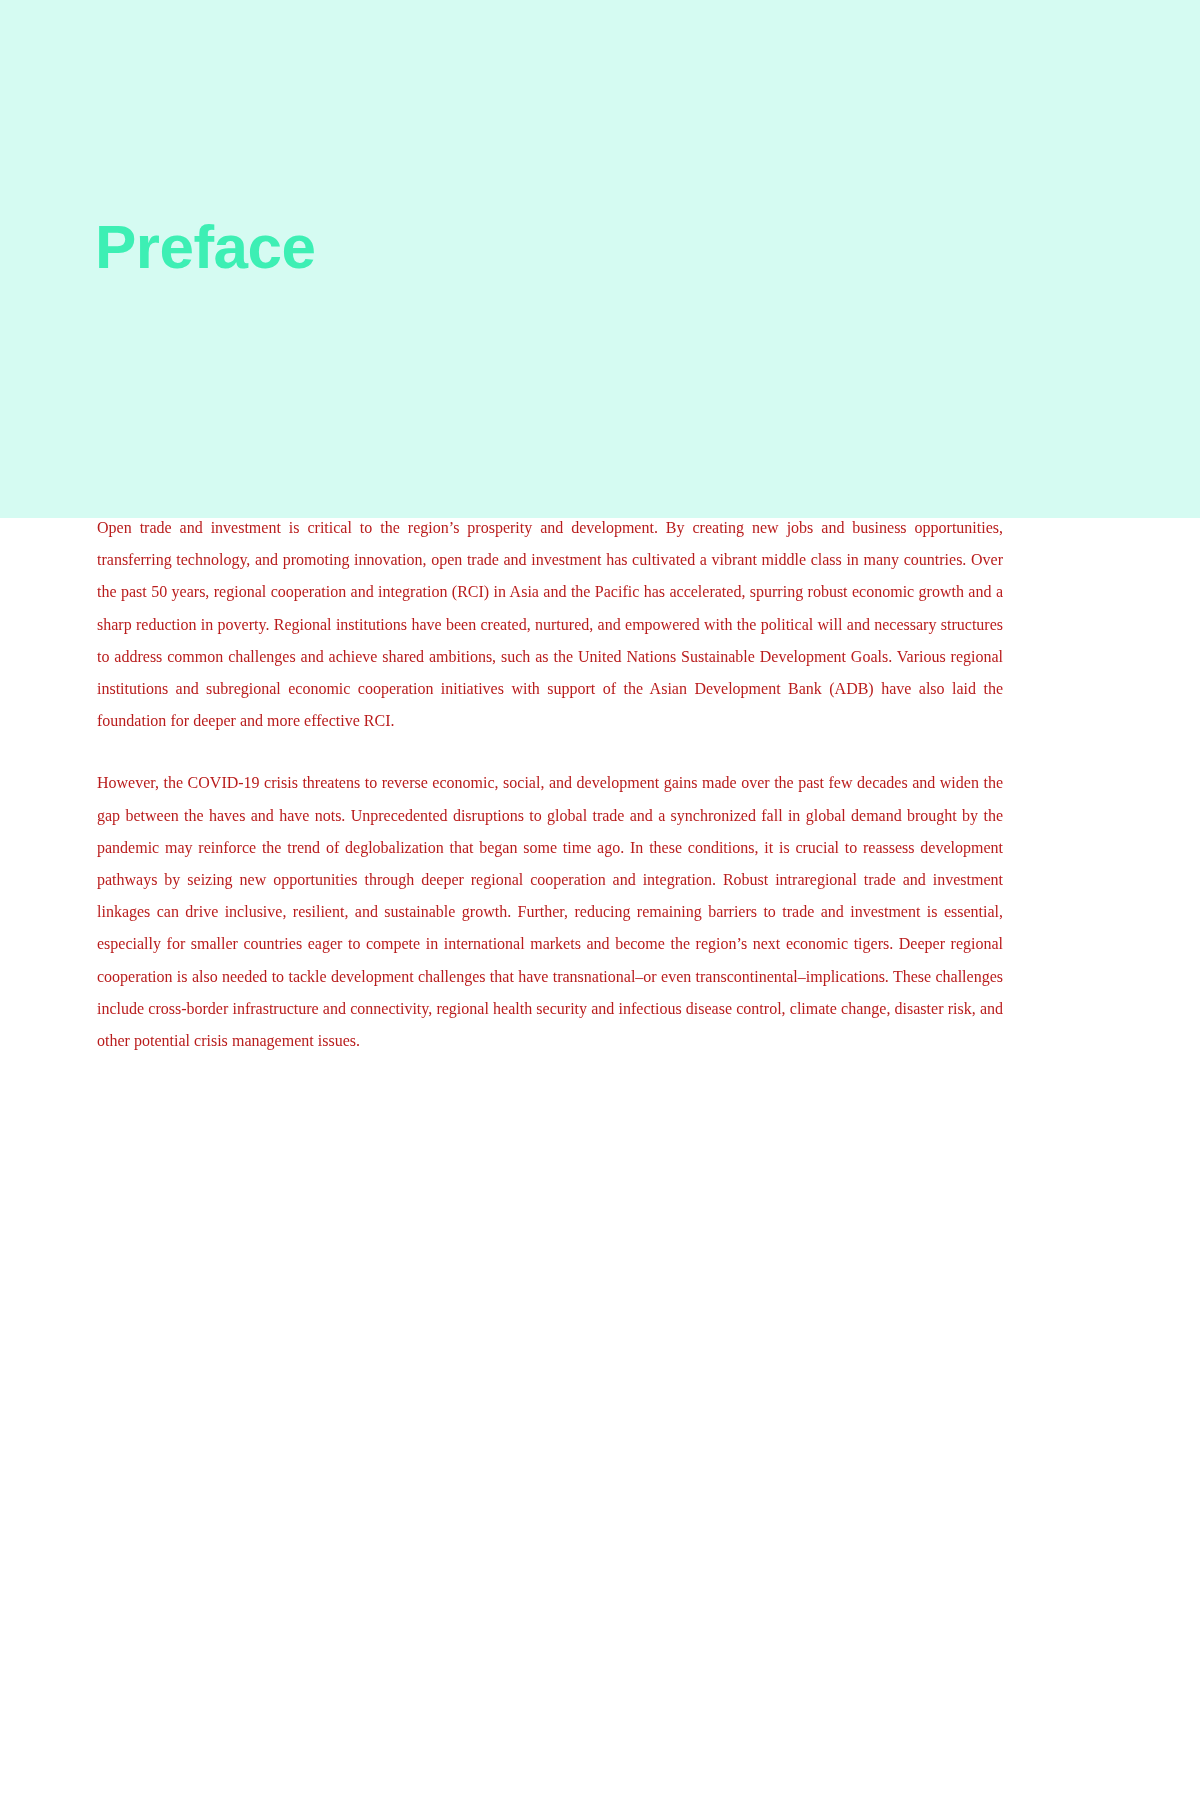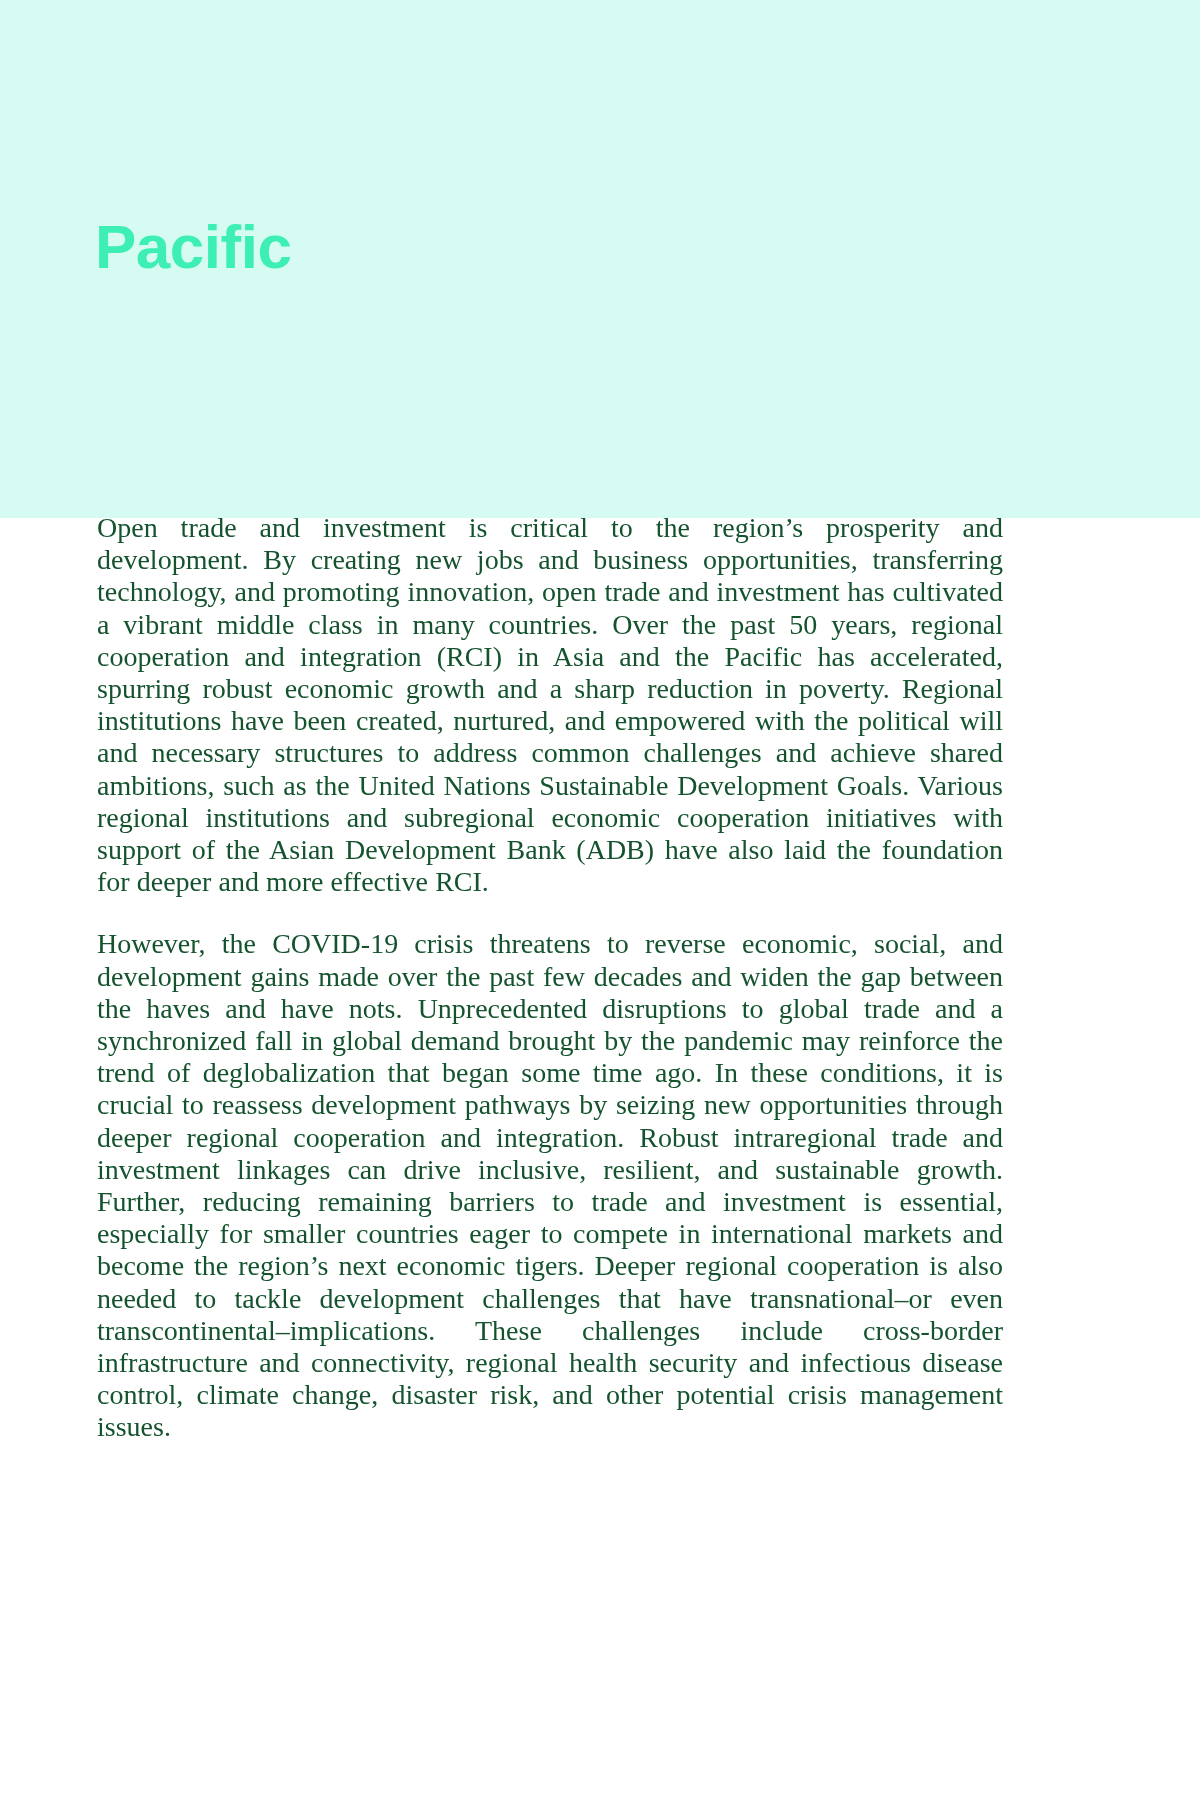--- a/index.html
+++ b/index.html
@@ -43,37 +43,37 @@
   .body-copy {
     position: absolute;
     left: 97px;
     top: 512px;
     width: 906px;
   }
 
   .body-copy p {
     margin: 0 0 30px 0;
     font-family: "Liberation Serif", serif;
-    font-size: 28px;
+    font-size: 16px;
     line-height: 32.2px;
-    color: #14532d;
+    color: #b91c1c;
     text-align: justify;
     text-justify: inter-word;
     -webkit-hyphens: none;
     hyphens: none;
     word-spacing: 0.1px;
   }
 
   .body-copy p:last-child {
     margin-bottom: 8px;
   }
 </style>
 </head>
 <body>
 
 <div class="header-band">
-  <h1 class="page-title">Pacific</h1>
+  <h1 class="page-title">Preface</h1>
 </div>
 
 <div class="body-copy">
   <p>Open trade and investment is critical to the region’s prosperity and development. By creating new jobs and business opportunities, transferring technology, and promoting innovation, open trade and investment has cultivated a vibrant middle class in many countries. Over the past 50 years, regional cooperation and integration (RCI) in Asia and the Pacific has accelerated, spurring robust economic growth and a sharp reduction in poverty. Regional institutions have been created, nurtured, and empowered with the political will and necessary structures to address common challenges and achieve shared ambitions, such as the United Nations Sustainable Development Goals. Various regional institutions and subregional economic cooperation initiatives with support of the Asian Development Bank (ADB) have also laid the foundation for deeper and more effective RCI.</p>
   <p>However, the COVID-19 crisis threatens to reverse economic, social, and development gains made over the past few decades and widen the gap between the haves and have nots. Unprecedented disruptions to global trade and a synchronized fall in global demand brought by the pandemic may reinforce the trend of deglobalization that began some time ago. In these conditions, it is crucial to reassess development pathways by seizing new opportunities through deeper regional cooperation and integration. Robust intraregional trade and investment linkages can drive inclusive, resilient, and sustainable growth. Further, reducing remaining barriers to trade and investment is essential, especially for smaller countries eager to compete in international markets and become the region’s next economic tigers. Deeper regional cooperation is also needed to tackle development challenges that have transnational–or even transcontinental–implications. These challenges include cross-border infrastructure and connectivity, regional health security and infectious disease control, climate change, disaster risk, and other potential crisis management issues.</p>
 </div>
 
 </body></html>

